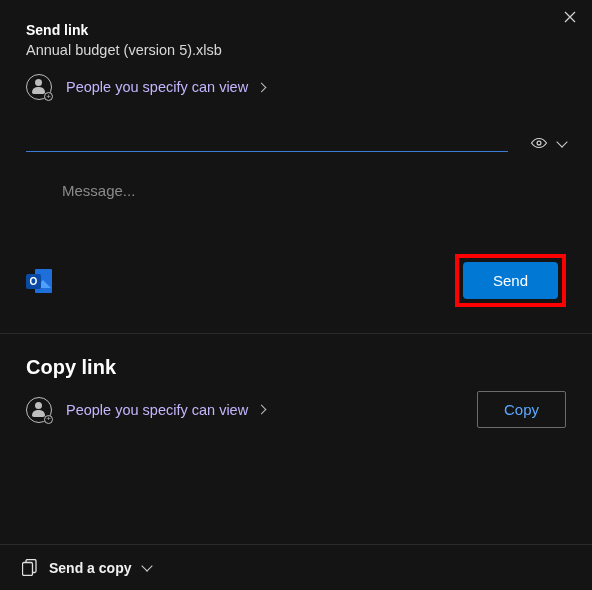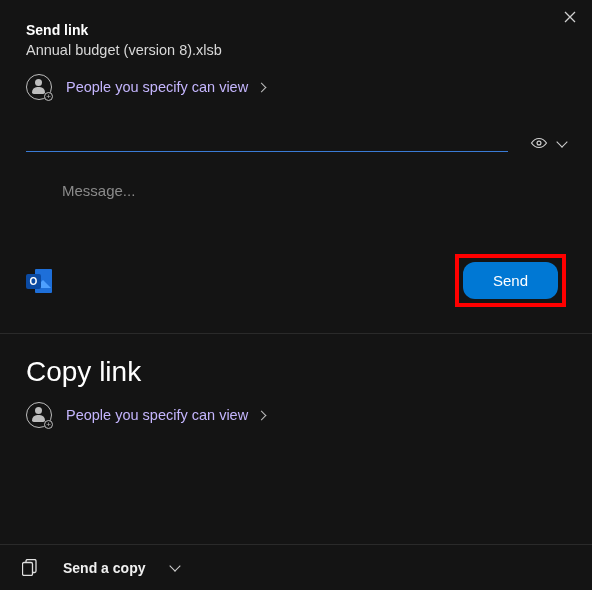--- a/index.html
+++ b/index.html
@@ -166,31 +166,31 @@
     border: 4px solid #ff0000;
     padding: 4px;
   }
   .send-btn {
     background: #0078d4;
     color: #ffffff;
     border: none;
     font-size: 15px;
     font-weight: 500;
     padding: 10px 30px;
-    border-radius: 12px;
+    border-radius: 4px;
     cursor: pointer;
   }
   .divider {
     height: 1px;
     background: #2a2a2a;
     width: 100%;
   }
   h2.copy-title {
-    font-size: 28px;
-    font-weight: 400;
+    font-size: 20px;
+    font-weight: 700;
     color: #ffffff;
     margin-bottom: 12px;
   }
   .copy-row {
     display: flex;
     align-items: center;
     justify-content: space-between;
     padding-bottom: 24px;
   }
   .copy-btn {
@@ -204,41 +204,41 @@
   }
   .footer {
     position: absolute;
     bottom: 0; left: 0; right: 0;
     border-top: 1px solid #2a2a2a;
     padding: 14px 22px;
   }
   .send-copy {
     display: flex;
     align-items: center;
-    gap: 26px;
+    gap: 12px;
     cursor: pointer;
     width: fit-content;
   }
   .copy-doc-icon svg { width: 15px; height: 17px; display:block; }
   .send-copy-text { font-size: 14px; font-weight: 600; color: #f0f0f0; }
 </style>
 </head>
 <body>
 
 <div class="close" aria-label="Close">
   <span>
     <svg viewBox="0 0 12 12">
         <path d="M1 1 L11 11 M11 1 L1 11" stroke="#cfcfcf" stroke-width="1.3"></path>
       </svg>
   </span>
 </div>
 
 <div class="section">
   <h1 class="title">Send link</h1>
-  <div class="filename">Annual budget (version 8).xlsb</div>
+  <div class="filename">Annual budget (version 5).xlsb</div>
 
   <div class="perm-row">
     <span class="perm-icon">
         <span class="perm-plus">+</span>
       </span>
     <span class="perm-text">People you specify can view</span>
     <span class="chev-right"></span>
   </div>
 
   <div class="recipient-area">
@@ -272,20 +272,21 @@
 <div class="section">
   <h2 class="copy-title">Copy link</h2>
   <div class="copy-row">
     <div class="perm-row">
       <span class="perm-icon">
           <span class="perm-plus">+</span>
         </span>
       <span class="perm-text">People you specify can view</span>
       <span class="chev-right"></span>
     </div>
+    <button class="copy-btn">Copy</button>
   </div>
 </div>
 
 <div class="footer">
   <div class="send-copy">
     <span class="copy-doc-icon">
       <svg viewBox="0 0 15 17">
         <rect x="4" y="0.5" width="10" height="13" rx="1.5" fill="none" stroke="#e0e0e0" stroke-width="1.3"></rect>
         <rect x="0.5" y="3.5" width="10" height="13" rx="1.5" fill="#141414" stroke="#e0e0e0" stroke-width="1.3"></rect>
       </svg>

